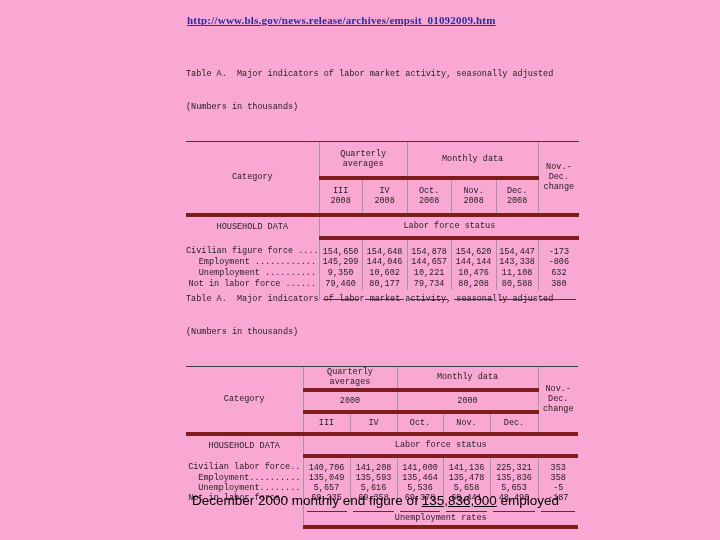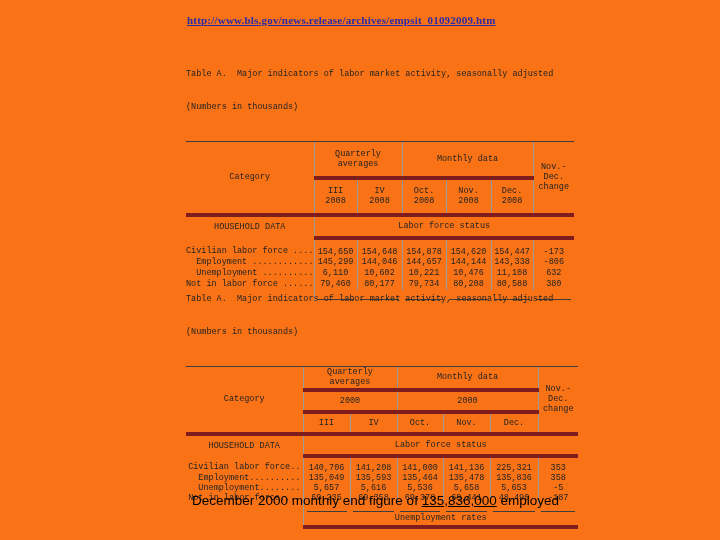--- a/index.html
+++ b/index.html
@@ -1,16 +1,16 @@
 <!DOCTYPE html>
 <html><head>
 <meta charset="utf-8">
 <style>
   html,body{margin:0;padding:0;background:#ffffff;}
-  .slide{position:relative;width:720px;height:540px;background:#f97316;overflow:hidden;
+  .slide{position:relative;width:720px;height:540px;background:#f9a8d4;overflow:hidden;
          font-family:"Liberation Sans",sans-serif;color:#000;}
 
   
   .link{position:absolute;font-family:"Liberation Serif",serif;font-weight:bold;
         color:#2b2ba8;text-decoration:underline;white-space:pre;cursor:pointer;}
   .link1{left:187px;top:14px;font-size:11px;letter-spacing:.2px;}
   .link2{left:190px;top:240px;font-size:10px;letter-spacing:.2px;}
 
   
   .tblock{position:absolute;font-family:"Liberation Mono","DejaVu Sans Mono",monospace;color:#232323;}
@@ -78,40 +78,40 @@
         <td class="bL bB">Nov.
 2008</td>
         <td class="bL bB">Dec.
 2008</td>
       </tr>
       <tr style="height:23px">
         <td>HOUSEHOLD DATA</td>
         <td colspan="6" class="bL bB">Labor force status</td>
       </tr>
       <tr style="height:18px" class="gap">
-        <td class="lbl">Civilian labor force ....</td>
+        <td class="lbl">Civilian figure force ....</td>
         <td class="num bL">154,650</td>
         <td class="num bL">154,648</td>
         <td class="num bL">154,878</td>
         <td class="num bL">154,620</td>
         <td class="num bL">154,447</td>
         <td class="chg bL">-173</td>
       </tr>
       <tr style="height:11px">
         <td class="lbl">  Employment ............</td>
         <td class="num bL">145,299</td>
         <td class="num bL">144,046</td>
         <td class="num bL">144,657</td>
         <td class="num bL">144,144</td>
         <td class="num bL">143,338</td>
         <td class="chg bL">-806</td>
       </tr>
       <tr style="height:11px">
         <td class="lbl">  Unemployment ..........</td>
-        <td class="num bL">6,110</td>
+        <td class="num bL">9,350</td>
         <td class="num bL">10,602</td>
         <td class="num bL">10,221</td>
         <td class="num bL">10,476</td>
         <td class="num bL">11,108</td>
         <td class="chg bL">632</td>
       </tr>
       <tr style="height:11px">
         <td class="lbl">Not in labor force ......</td>
         <td class="num bL">79,460</td>
         <td class="num bL">80,177</td>

